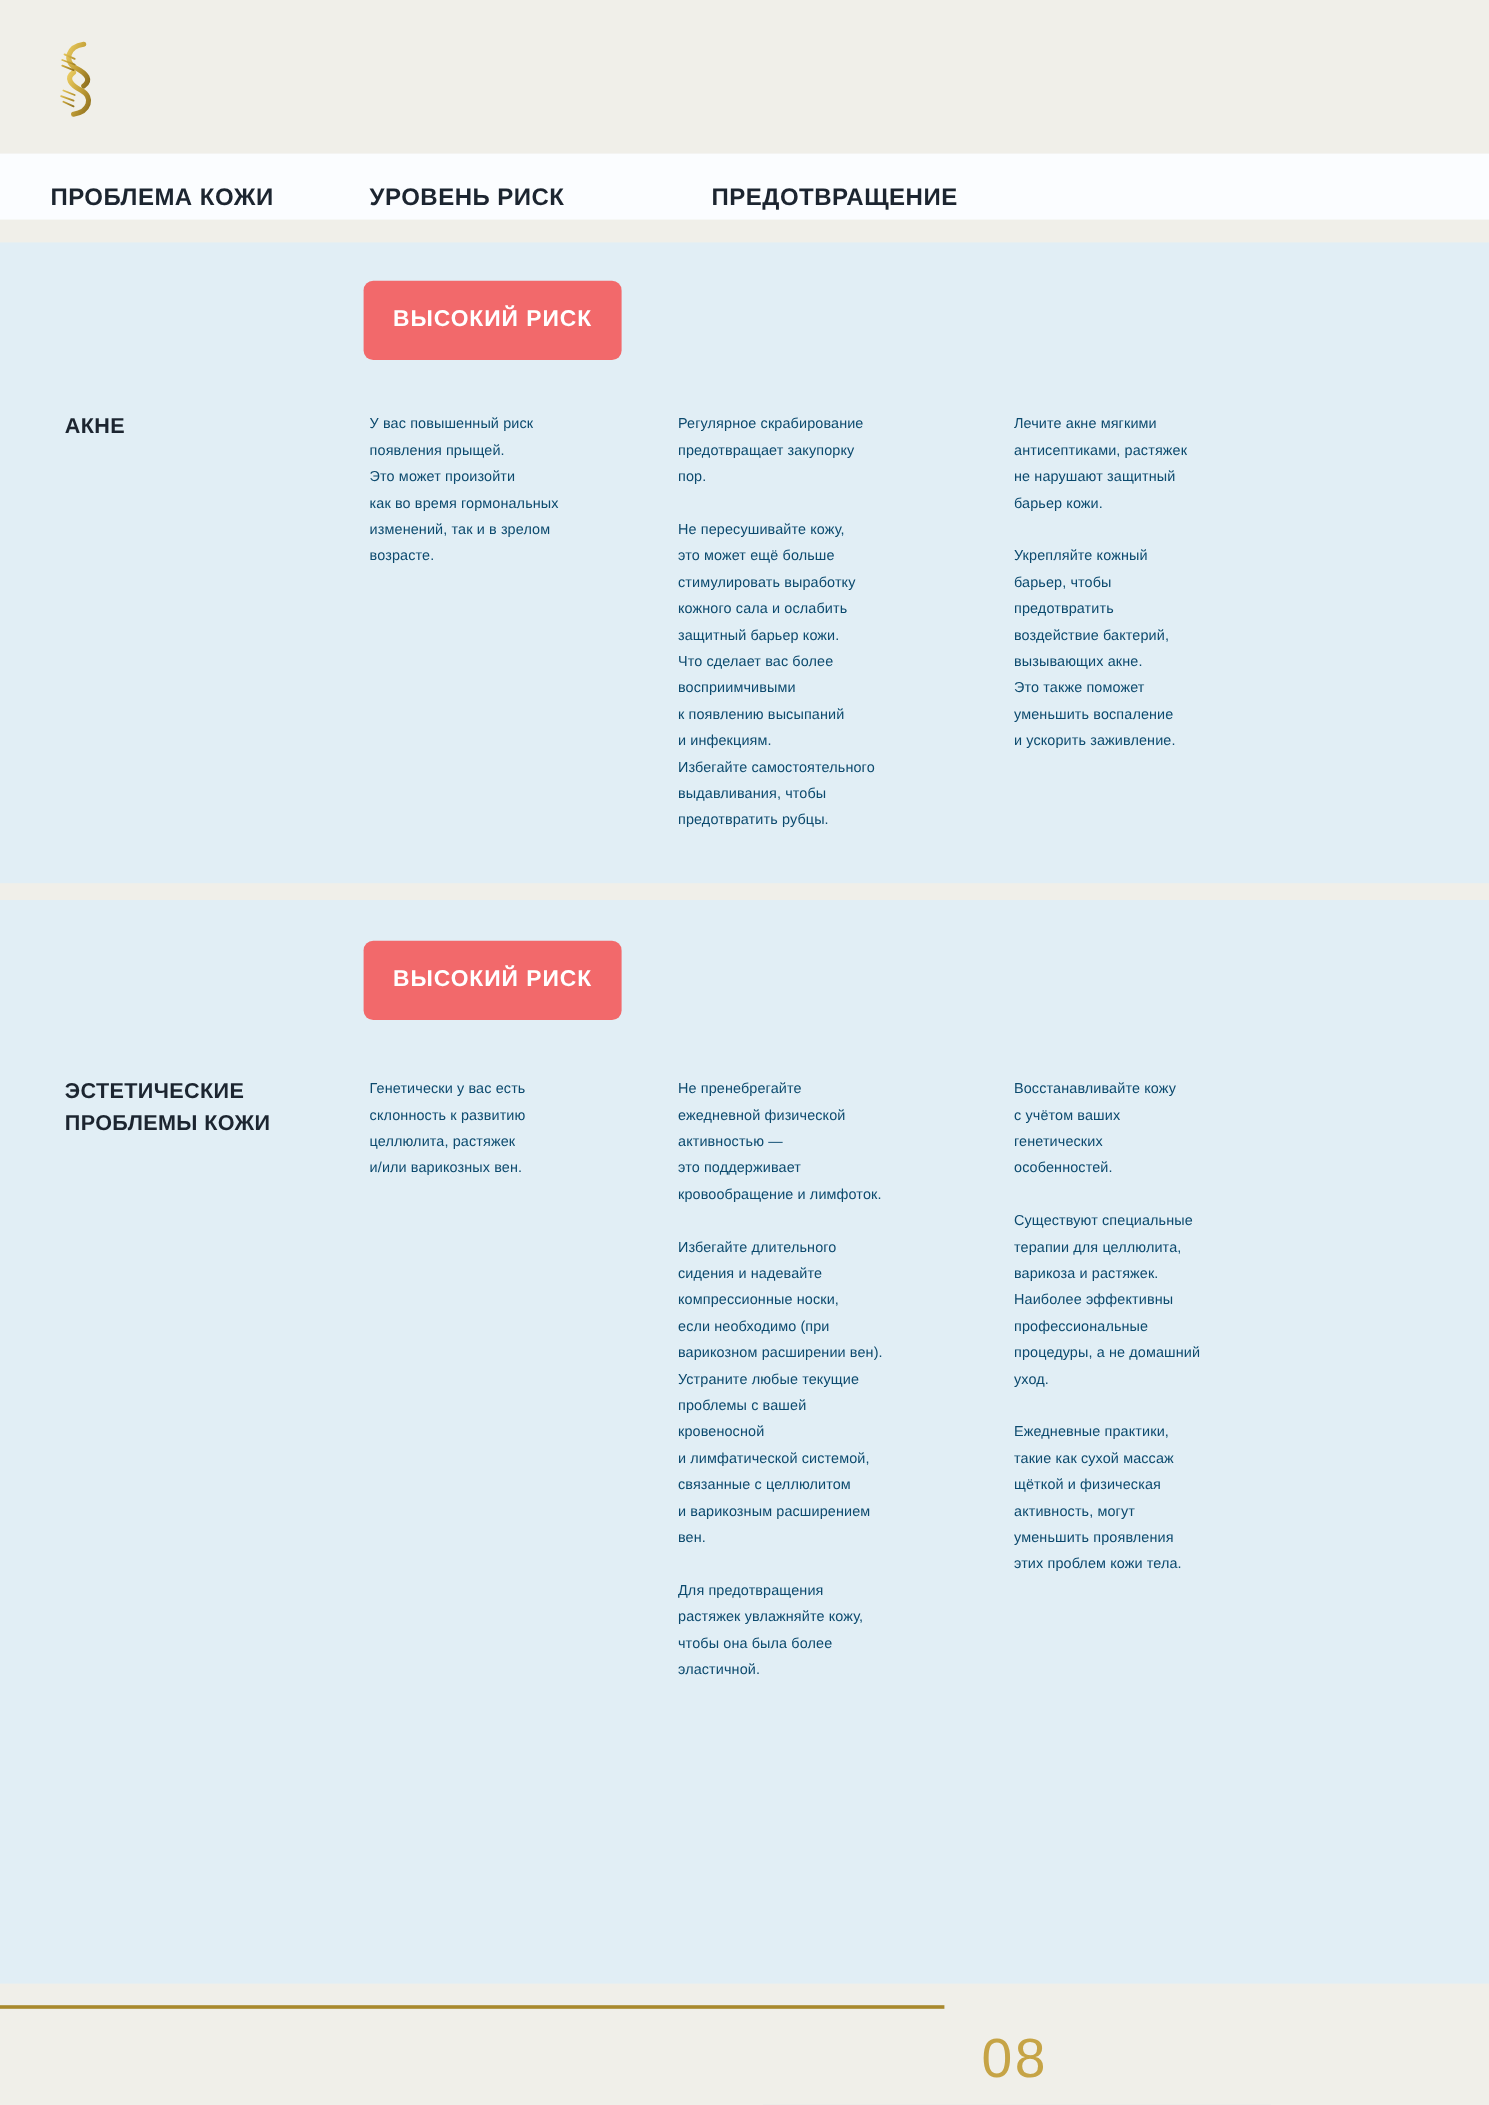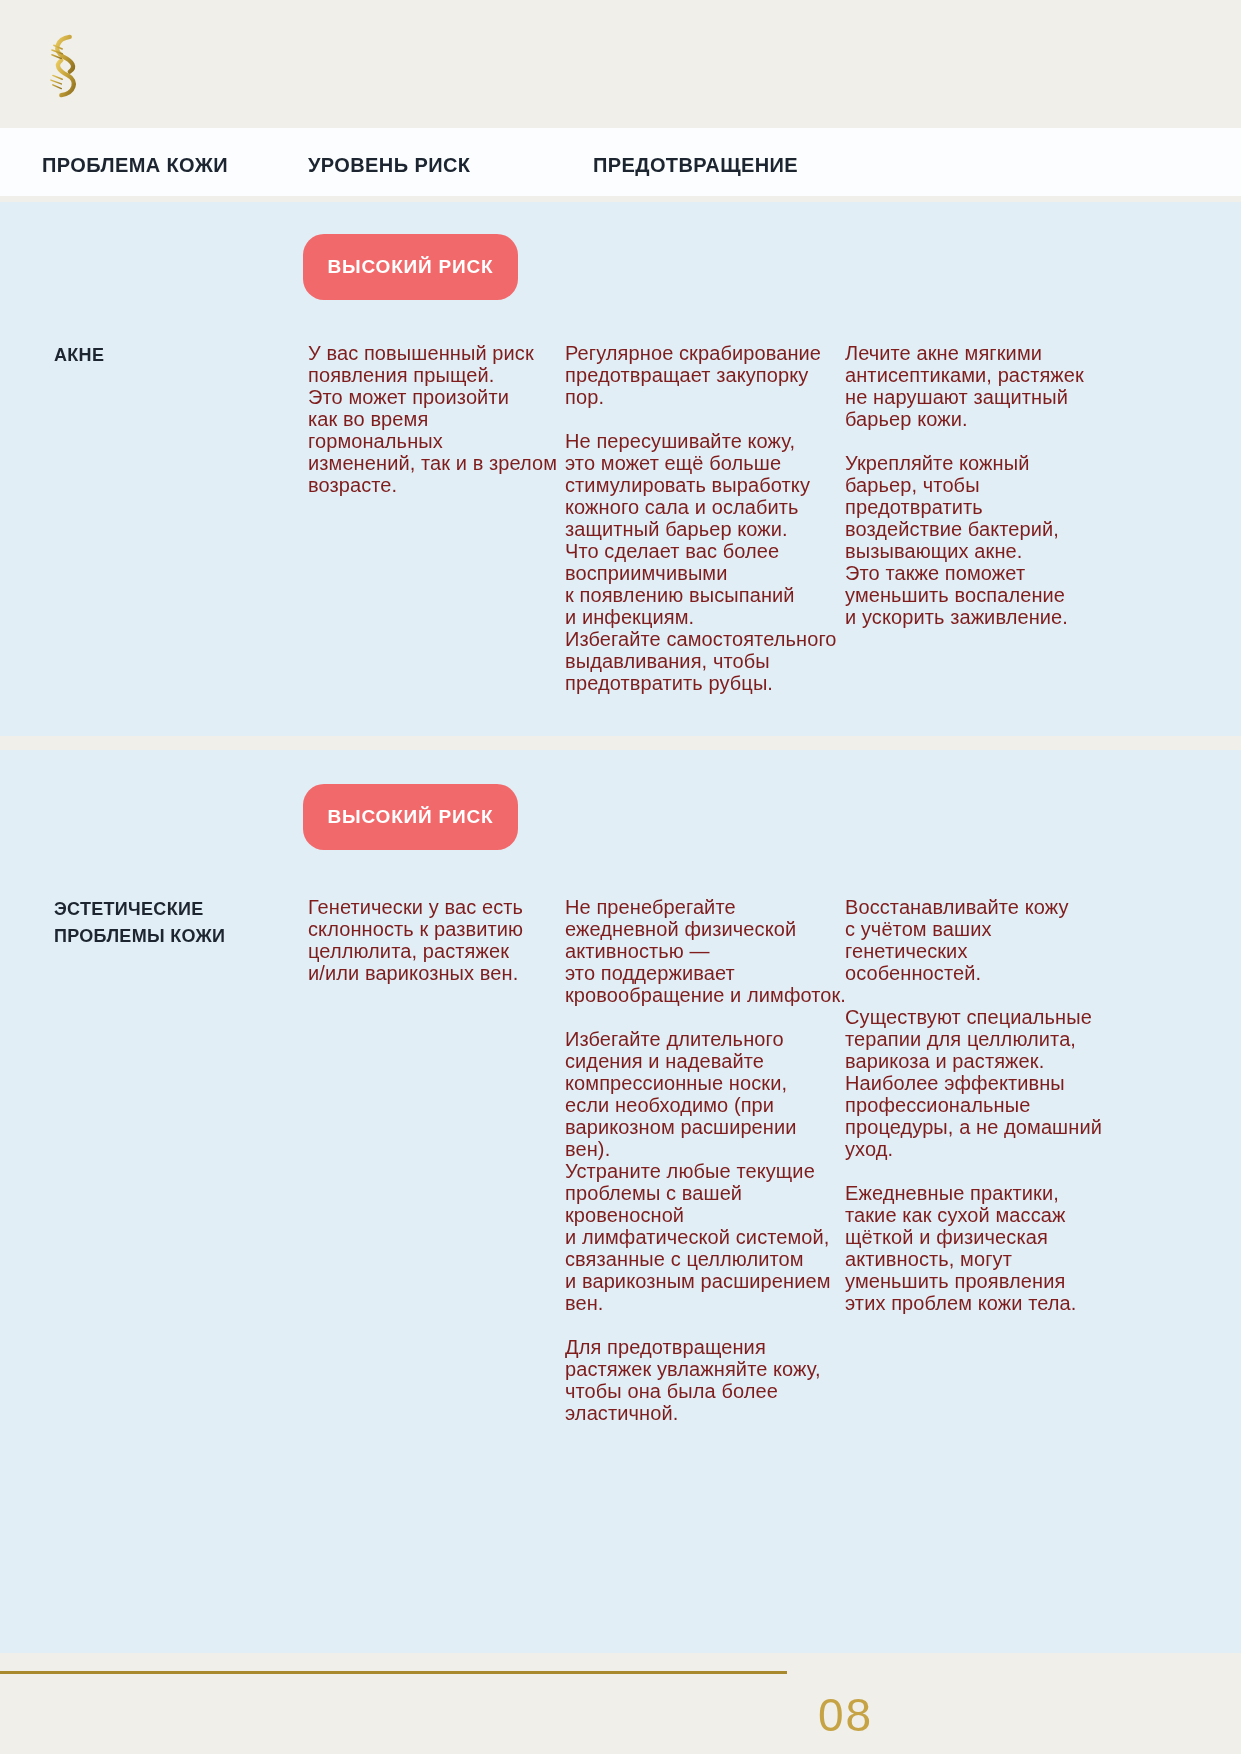--- a/index.html
+++ b/index.html
@@ -11,51 +11,51 @@
     font-family:"Liberation Sans",sans-serif;
     overflow:hidden;
     margin:0 auto;
   }
   .logo{
     position:absolute;top:34px;left:46px;
     width:40px;height:64px;
   }
   .header-row{
     position:absolute;top:128px;left:0;
-    width:100%;height:68px;
+    width:100%;height:55px;
     background:#fbfdff;
   }
   .hcol{
     position:absolute;top:0;height:74px;
     display:flex;align-items:center;
     font-weight:bold;font-size:20px;
     color:#1c2530;letter-spacing:.4px;
     white-space:nowrap;
   }
   .hc1{left:42px}.hc2{left:308px}.hc3{left:593px}.hc4{left:845px}
   .band{
     position:absolute;left:0;width:100%;
     background:#e1eef5;
   }
   .band1{top:202px;height:534px}
   .band2{top:750px;height:903px}
   .badge{
     position:absolute;left:303px;
     width:215px;height:66px;
-    background:#f2696b;border-radius:21px;
+    background:#f2696b;border-radius:8px;
     color:#ffffff;font-weight:bold;font-size:19px;letter-spacing:.8px;
     display:flex;align-items:center;justify-content:center;
     white-space:nowrap;
   }
   .badge1{top:234px}
   .badge2{top:784px}
   .cell{
     position:absolute;
-    font-size:20px;line-height:22px;
-    color:#7f1d1d;
+    font-size:12px;line-height:22px;
+    color:#0c4a6e;
     white-space:pre-line;
     letter-spacing:.1px;
   }
   .problem{
     font-weight:bold;font-size:18px;line-height:27px;
     color:#1c2530;letter-spacing:.3px;margin-left:12px;
   }
   .c1{left:42px;width:262px}
   .c2{left:308px;width:258px}
   .c3{left:565px;width:282px}

